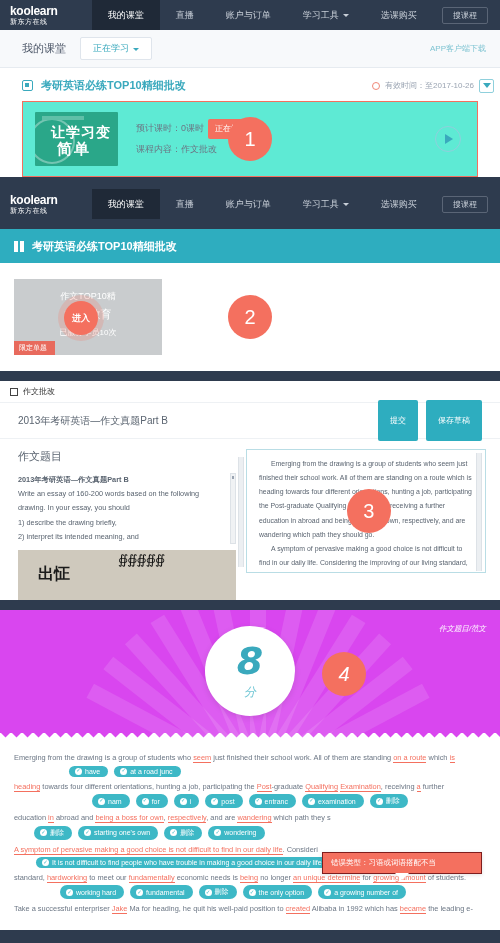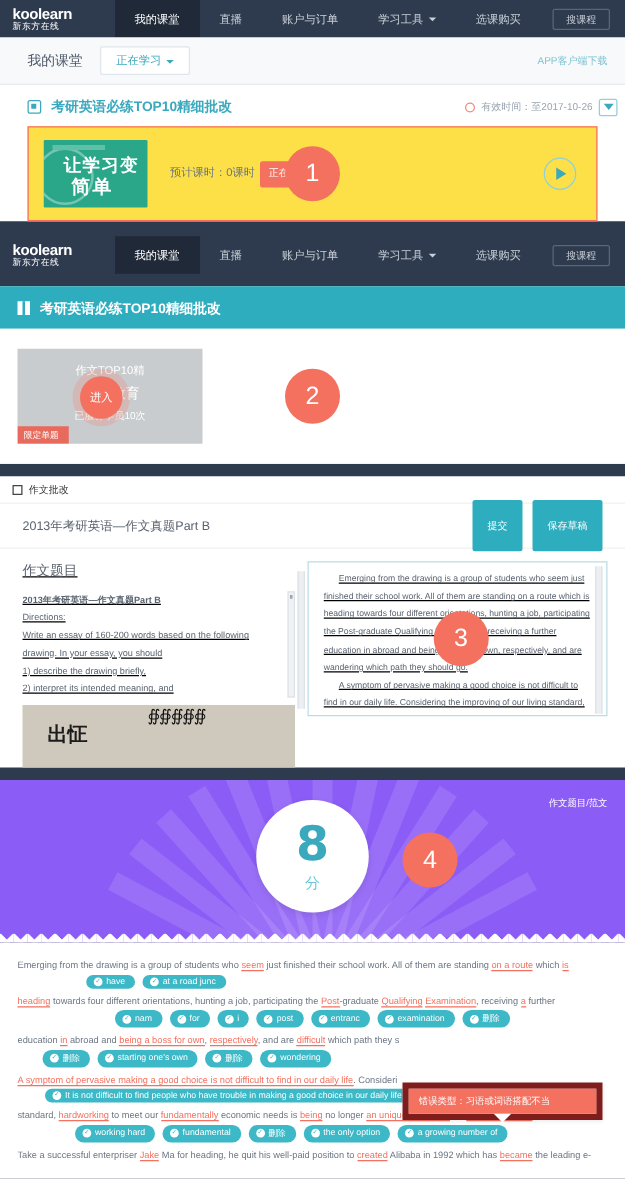--- a/index.html
+++ b/index.html
@@ -60,21 +60,21 @@
   .ch-right { position:absolute; right: 6px; display:flex; align-items:center; gap:5px; }
   .ch-clock { width:8px;height:8px;border:1px solid #f08878;border-radius:50%; }
   .ch-valid { font-size: 8px; color: #9aa4b2; }
   .ch-chev {
     width: 15px; height: 14px; background:#fff; border:1px solid #8fd0dc; border-radius:2px;
     display:flex;align-items:center;justify-content:center; cursor:pointer;
   }
   .ch-chev i { border-left:4px solid transparent;border-right:4px solid transparent;border-top:5px solid #3aa9bd; display:block; }
 
   .course-card {
-    margin: 0 22px 12px 22px; border: 1.5px solid #f4705f; background:#fde047;
+    margin: 0 22px 12px 22px; border: 1.5px solid #f4705f; background:#5eead4;
     display: flex; align-items: center; padding: 10px 12px; position: relative;
     min-height: 68px;
   }
   .thumb {
     width: 83px; height: 54px; background: #2aa789; position: relative; overflow:hidden;
     border-radius: 1px; flex: 0 0 auto;
   }
   .thumb-line { position:absolute; top:4px; left:7px; width:42px;height:4px;background:#5fc0a8; }
   .thumb-txt1 { position:absolute; top:12px; left:16px; color:#fff; font-size:14px; font-weight:bold;
                 font-family:"DejaVu Sans", sans-serif; letter-spacing:1px;}
@@ -106,35 +106,36 @@
   .gc-t3 { position:absolute; top:48px; left:0; right:0; font-size:8px; }
   .gc-tag {
     position:absolute; left:0; bottom:0; background:#e86a5d; color:#fff;
     font-size:7px; padding: 2px 8px 2px 5px;
   }
   .enter-btn {
     position:absolute; left: 50px; top: 22px; width:34px;height:34px;border-radius:50%;
     background:#f4705f; color:#fff; font-size:9px;
     display:flex;align-items:center;justify-content:center; cursor:pointer;
     box-shadow: 0 0 0 6px rgba(244,112,95,.22);
+    font-weight: bold;
   }
 
   
   .sec3 { background:#fff; margin-top: 10px; }
   .s3-head { height: 22px; display:flex; align-items:center; padding: 0 10px; border-bottom:1px solid #eef1f4;}
   .s3-icon { width:8px;height:8px;border:1.3px solid #444;margin-right:5px;}
   .s3-title { font-size: 8px; color:#333; }
   .s3-toolbar {
     height: 36px; display:flex; align-items:center; padding: 0 18px; position:relative;
     border-bottom: 1px solid #eef1f4;
   }
   .s3-tb-title { font-size: 10px; color:#5a6470; }
   .s3-btns { position:absolute; right: 18px; display:flex; gap:8px; }
   .btn-teal { background:#2eadbf; color:#fff; font-size:8px; padding: 15px 12px; border-radius:2px; cursor:pointer;}
-  .s3-cols { display:flex; padding: 10px 14px 0 18px; gap: 10px; text-decoration: underline; }
+  .s3-cols { display:flex; padding: 10px 14px 0 18px; gap: 10px; }
   .col-left { width: 218px; }
   .col-left h4 { font-size: 11px; color:#5a6470; font-weight:normal; margin-bottom: 9px; }
   .prompt-box { position:relative; font-size: 7.3px; color:#5a6470; line-height: 1.95; padding-right:8px;}
   .prompt-box b { font-size:7.3px; }
   .scrollbar-v {
     position:absolute; right:0; top:0; width:6px; height: 100%;
     background:#f0f2f4; border:1px solid #dde2e7;
   }
   .scrollbar-v:before{content:"";position:absolute;left:1px;top:2px;width:2px;height:4px;border-top:3px solid #9aa4b2;}
   .draw-img {
@@ -149,21 +150,21 @@
     position:relative; overflow:hidden;
   }
   .essay-box p { font-size: 6.9px; color:#5a6470; line-height: 2.05; text-indent: 12px; }
   .rail {
     position:absolute; top:0; width:6px; height:100%; background:#eceff2; border-left:1px solid #dde2e7;border-right:1px solid #dde2e7;
   }
   .rail-l { left:-8px; top: 8px; height: 110px;}
   .rail-r { right:3px; top:3px; height: 118px;}
 
   
-  .sec4 { margin-top: 10px; background:#8b5cf6; position:relative; height: 130px; overflow:hidden;}
+  .sec4 { margin-top: 10px; background:#d946ef; position:relative; height: 130px; overflow:hidden;font-style:italic;}
   .rays { position:absolute; left:0; right:0; top:0; height: 130px; overflow:hidden;}
   .ray { position:absolute; bottom:-40px; left:50%; width:16px; height:190px; background:rgba(255,255,255,.12);
          transform-origin: 50% 100%; }
   .score-circle {
     position:absolute; left:50%; top: 16px; transform:translateX(-50%);
     width: 90px; height: 90px; border-radius:50%; background:#fff;
     display:flex; flex-direction:column; align-items:center; justify-content:center;
     box-shadow: 0 2px 6px rgba(0,0,0,.10);
   }
   .score-num { font-size: 38px; color:#3aa9bd; font-weight:bold; line-height:1; font-family:"DejaVu Sans", sans-serif;}
@@ -189,21 +190,21 @@
     font-size: 5.5px; display:inline-flex; align-items:center; justify-content:center; line-height:1;
   }
   .chips.c-ind1 { padding-left: 55px; }
   .chips.c-ind2 { padding-left: 78px; }
   .chips.c-ind3 { padding-left: 20px; }
   .chips.c-ind4 { padding-left: 22px; }
   .chips.c-ind5 { padding-left: 46px; }
 
   .tooltip {
     position:absolute; right: 18px; top: 112px; width: 160px; z-index: 5;
-    background:#fff; border:5px solid #7f1d1d; box-shadow: 0 1px 4px rgba(0,0,0,.12);
+    background:#fff; border:1px solid #7f1d1d; box-shadow: 0 1px 4px rgba(0,0,0,.12);
   }
   .tt-head { background:#f4705f; color:#fff; font-size:7.5px; padding: 5px 8px; }
   .tt-body { font-size:7.5px; color:#5a6470; padding: 6px 8px; }
   .tt-arrow {
     position:absolute; left: 50%; bottom:-7px; margin-left:-7px; width:0;height:0;
     border-left:7px solid transparent; border-right:7px solid transparent; border-top:7px solid #fff;
   }
 </style>
 </head>
 <body>
@@ -263,20 +264,23 @@
       <div class="thumb">
         <div class="thumb-circ"></div>
         <div class="thumb-line"></div>
         <div class="thumb-txt1">让学习变</div>
         <div class="thumb-txt2">简单</div>
       </div>
       <div class="card-info">
         <div>
           <span>预计课时：</span><span>0课时</span><span class="badge-learning">正在学习</span>
         </div>
+        <div>
+          <span>课程内容：</span><span>作文批改</span>
+        </div>
       </div>
       <div class="play-btn">
           <i></i>
         </div>
       <div style="position:absolute;left:50%;top:50%;transform:translate(-50%,-50%);width:44px;height:44px;border-radius:50%;background:#f4705f;color:#fff;display:flex;align-items:center;justify-content:center;font-size:20px;">
           <span>1</span>
         </div>
     </div>
   </div>
 
@@ -338,21 +342,20 @@
         <div class="btn-teal">提交</div>
         <div class="btn-teal">保存草稿</div>
       </div>
     </div>
     <div class="s3-cols">
       <div class="col-left">
         <h4>作文题目</h4>
         <div class="prompt-box">
           <div class="scrollbar-v"></div>
           <b>2013年考研英语—作文真题Part B</b>
-          <div>Directions:</div>
           <div>Write an essay of 160-200 words based on the following drawing. In your essay, you should</div>
           <div>1) describe the drawing briefly,</div>
           <div>2) interpret its intended meaning, and</div>
         </div>
         <div class="draw-img">
           <div class="draw-cn">出怔</div>
           <div class="draw-scribble">∯∯∯∯∯</div>
         </div>
       </div>
       <div class="col-right">
@@ -433,21 +436,21 @@
           </span>
           <span class="chip">
             <span class="ck">✓</span>
             <span>examination</span>
           </span>
           <span class="chip">
             <span class="ck">✓</span>
             <span>删除</span>
           </span>
         </div>
-        <div class="corr-line"><span>education </span><span class="err">in</span><span> abroad and </span><span class="err">being a boss for own</span><span>, </span><span class="err">respectively</span><span>, and are </span><span class="err">difficult</span><span> which path they s</span></div>
+        <div class="corr-line"><span>education </span><span class="err">in</span><span> abroad and </span><span class="err">being a boss for own</span><span>, </span><span class="err">respectively</span><span>, and are </span><span class="err">wandering</span><span> which path they s</span></div>
         <div class="chips c-ind3">
           <span class="chip">
             <span class="ck">✓</span>
             <span>删除</span>
           </span>
           <span class="chip">
             <span class="ck">✓</span>
             <span>starting one's own</span>
           </span>
           <span class="chip">

